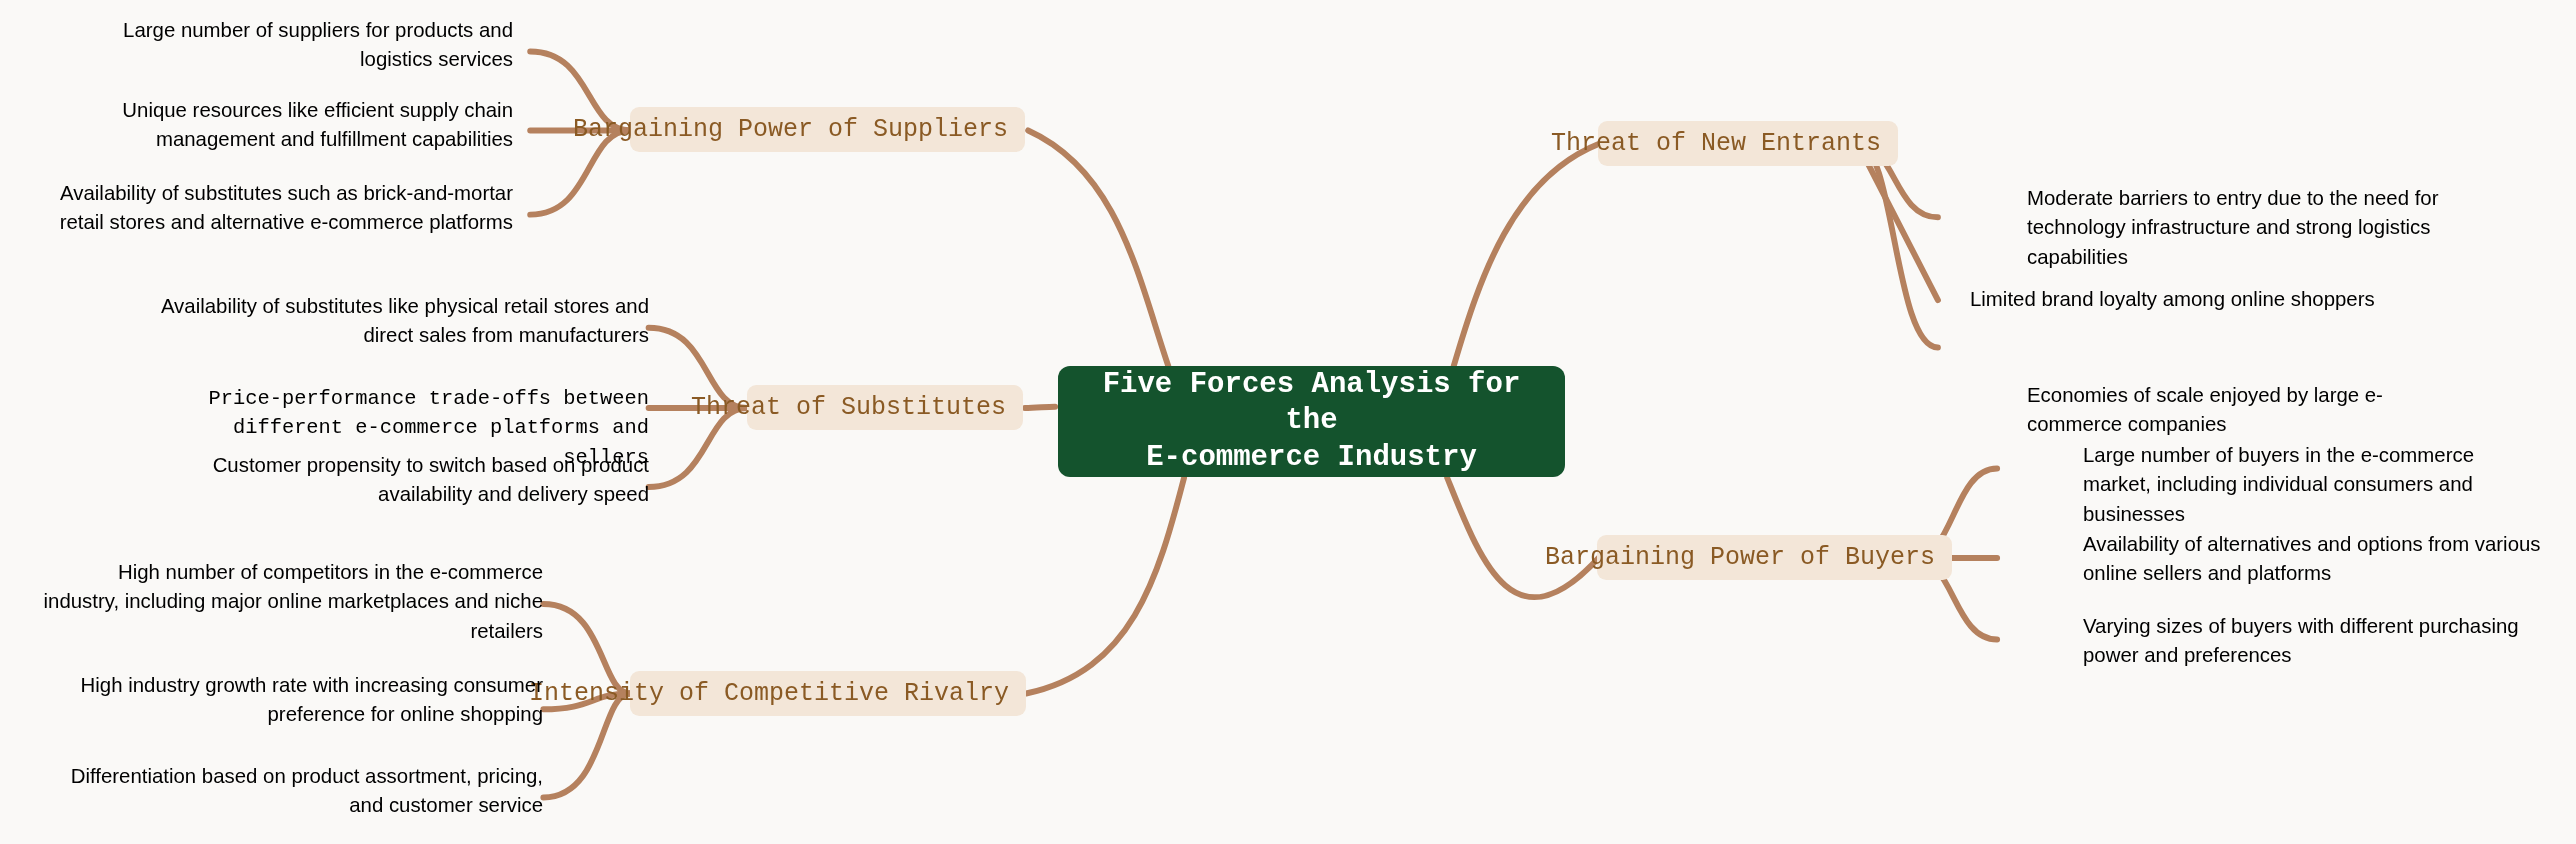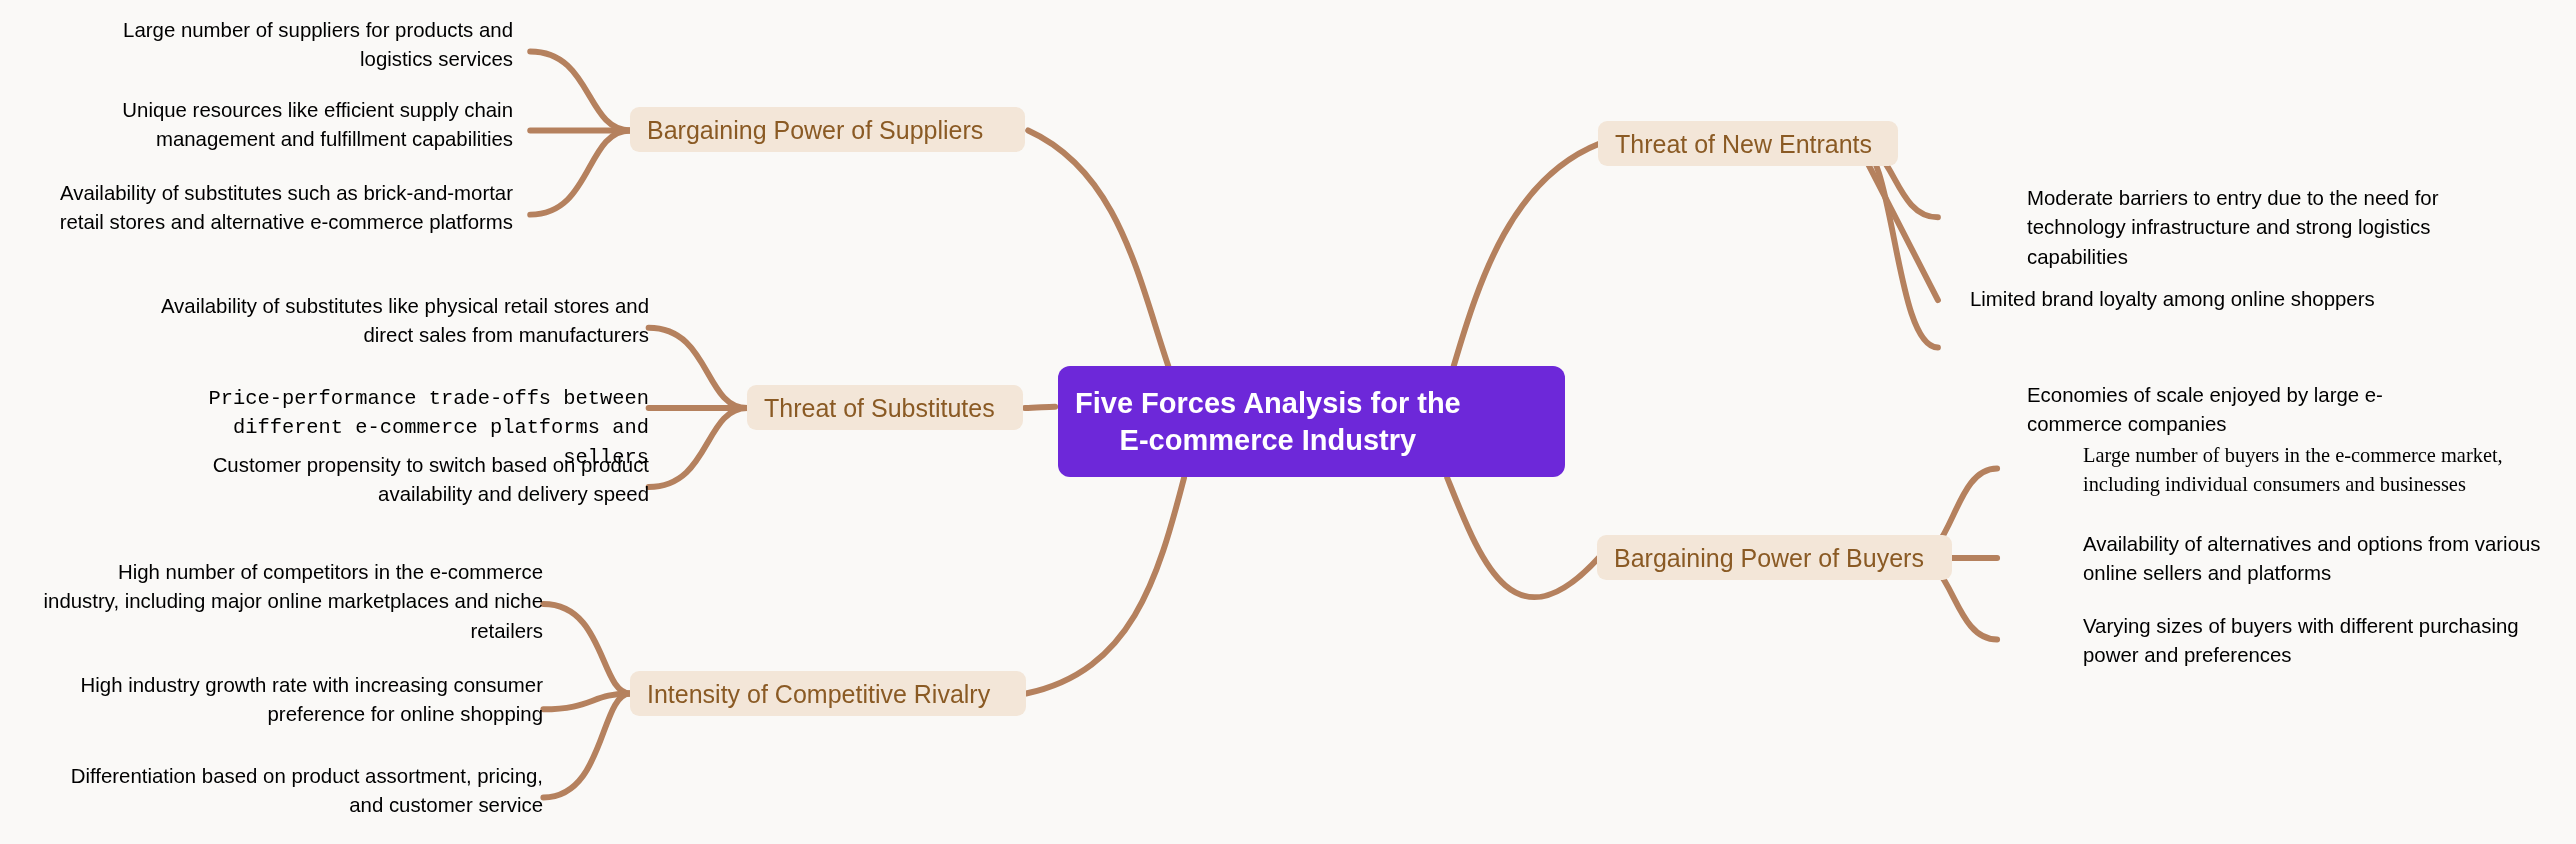--- a/index.html
+++ b/index.html
@@ -21,25 +21,26 @@
     top: 0;
     width: 2576px;
     height: 845px;
     pointer-events: none;
   }
   .node {
     position: absolute;
     box-sizing: border-box;
     display: flex;
     align-items: center;
-    justify-content: flex-start;
+    justify-content: flex-end;
     border-radius: 9.2px;
+    font-family: Liberation Mono, monospace;
   }
   .node.root {
-    background: #6d28d9;
+    background: #14532d;
     color: #ffffff;
     font-weight: bold;
     font-size: 29px;
     line-height: 1.26;
     text-align: center;
     padding: 12px 17px;
     border-radius: 12px;
   }
   .node.branch {
     background: #f3e6d8;
@@ -130,18 +131,18 @@
   <div class="leaf left-side" style="left:149px; top:451px; width:500px;">Customer propensity to switch based on product availability and delivery speed</div>
 
   <div class="leaf left-side" style="left:43px; top:558px; width:500px;">High number of competitors in the e-commerce industry, including major online marketplaces and niche retailers</div>
   <div class="leaf left-side" style="left:17px; top:671px; width:526px;">High industry growth rate with increasing consumer preference for online shopping</div>
   <div class="leaf left-side" style="left:43px; top:762px; width:500px;">Differentiation based on product assortment, pricing, and customer service</div>
 
   <div class="leaf right-side" style="left:2027px; top:184px; width:447px;">Moderate barriers to entry due to the need for technology infrastructure and strong logistics capabilities</div>
   <div class="leaf right-side" style="left:1970px; top:285px; width:460px;">Limited brand loyalty among online shoppers</div>
   <div class="leaf right-side" style="left:2027px; top:333px; width:447px;margin-top:48px;">Economies of scale enjoyed by large e-commerce companies</div>
 
-  <div class="leaf right-side" style="left:2083px; top:441px; width:454px;font-family:Liberation Serif, serif;">Large number of buyers in the e-commerce market, including individual consumers and businesses</div>
+  <div class="leaf right-side" style="left:2083px; top:441px; width:454px;">Large number of buyers in the e-commerce market, including individual consumers and businesses</div>
   <div class="leaf right-side" style="left:2083px; top:530px; width:460px;">Availability of alternatives and options from various online sellers and platforms</div>
   <div class="leaf right-side" style="left:2083px; top:612px; width:447px;">Varying sizes of buyers with different purchasing power and preferences</div>
 
 </div>
 
 
 </body></html>

